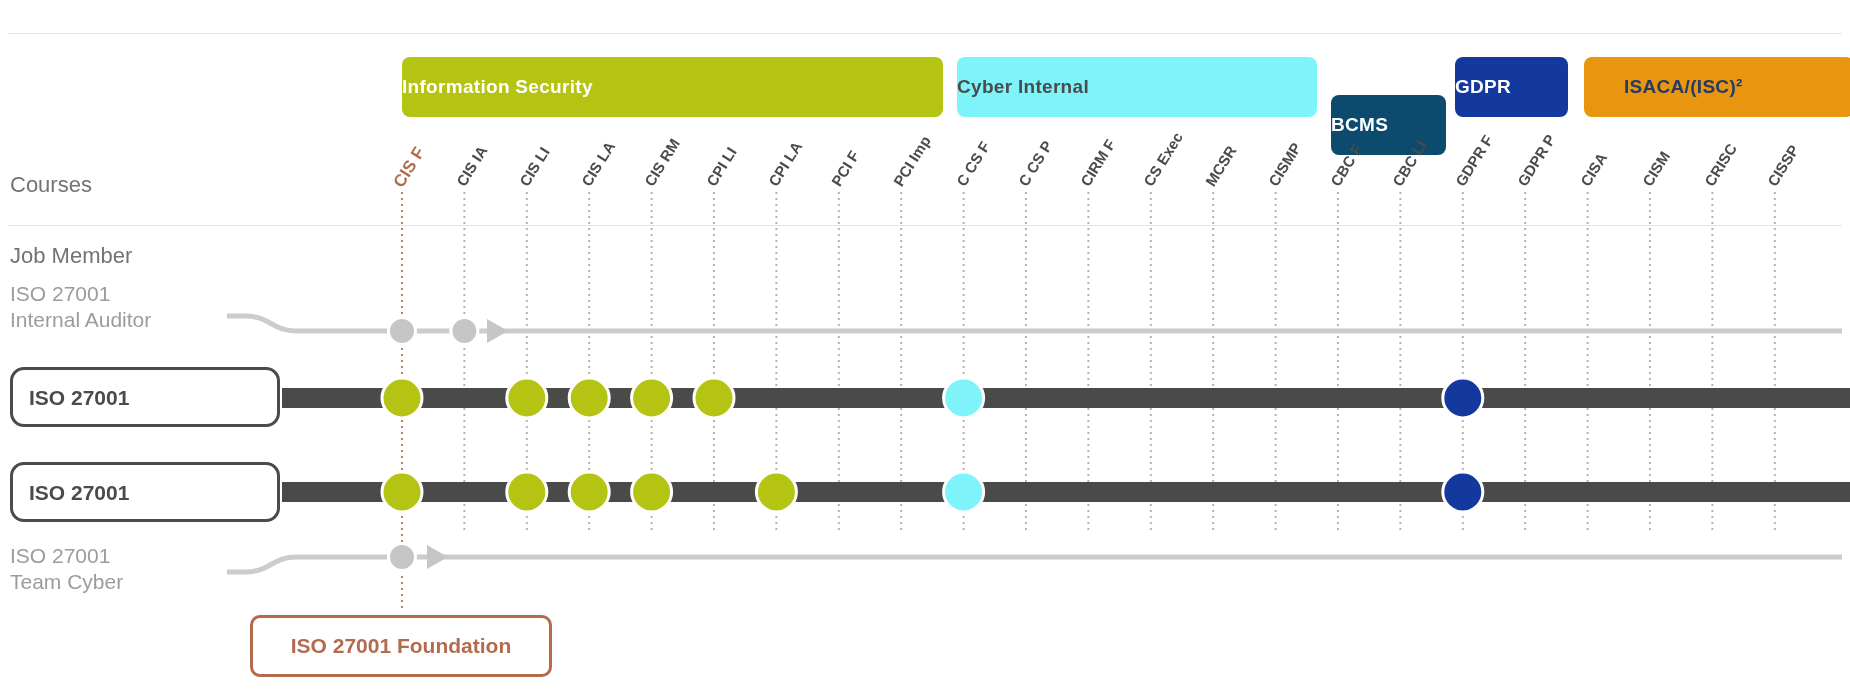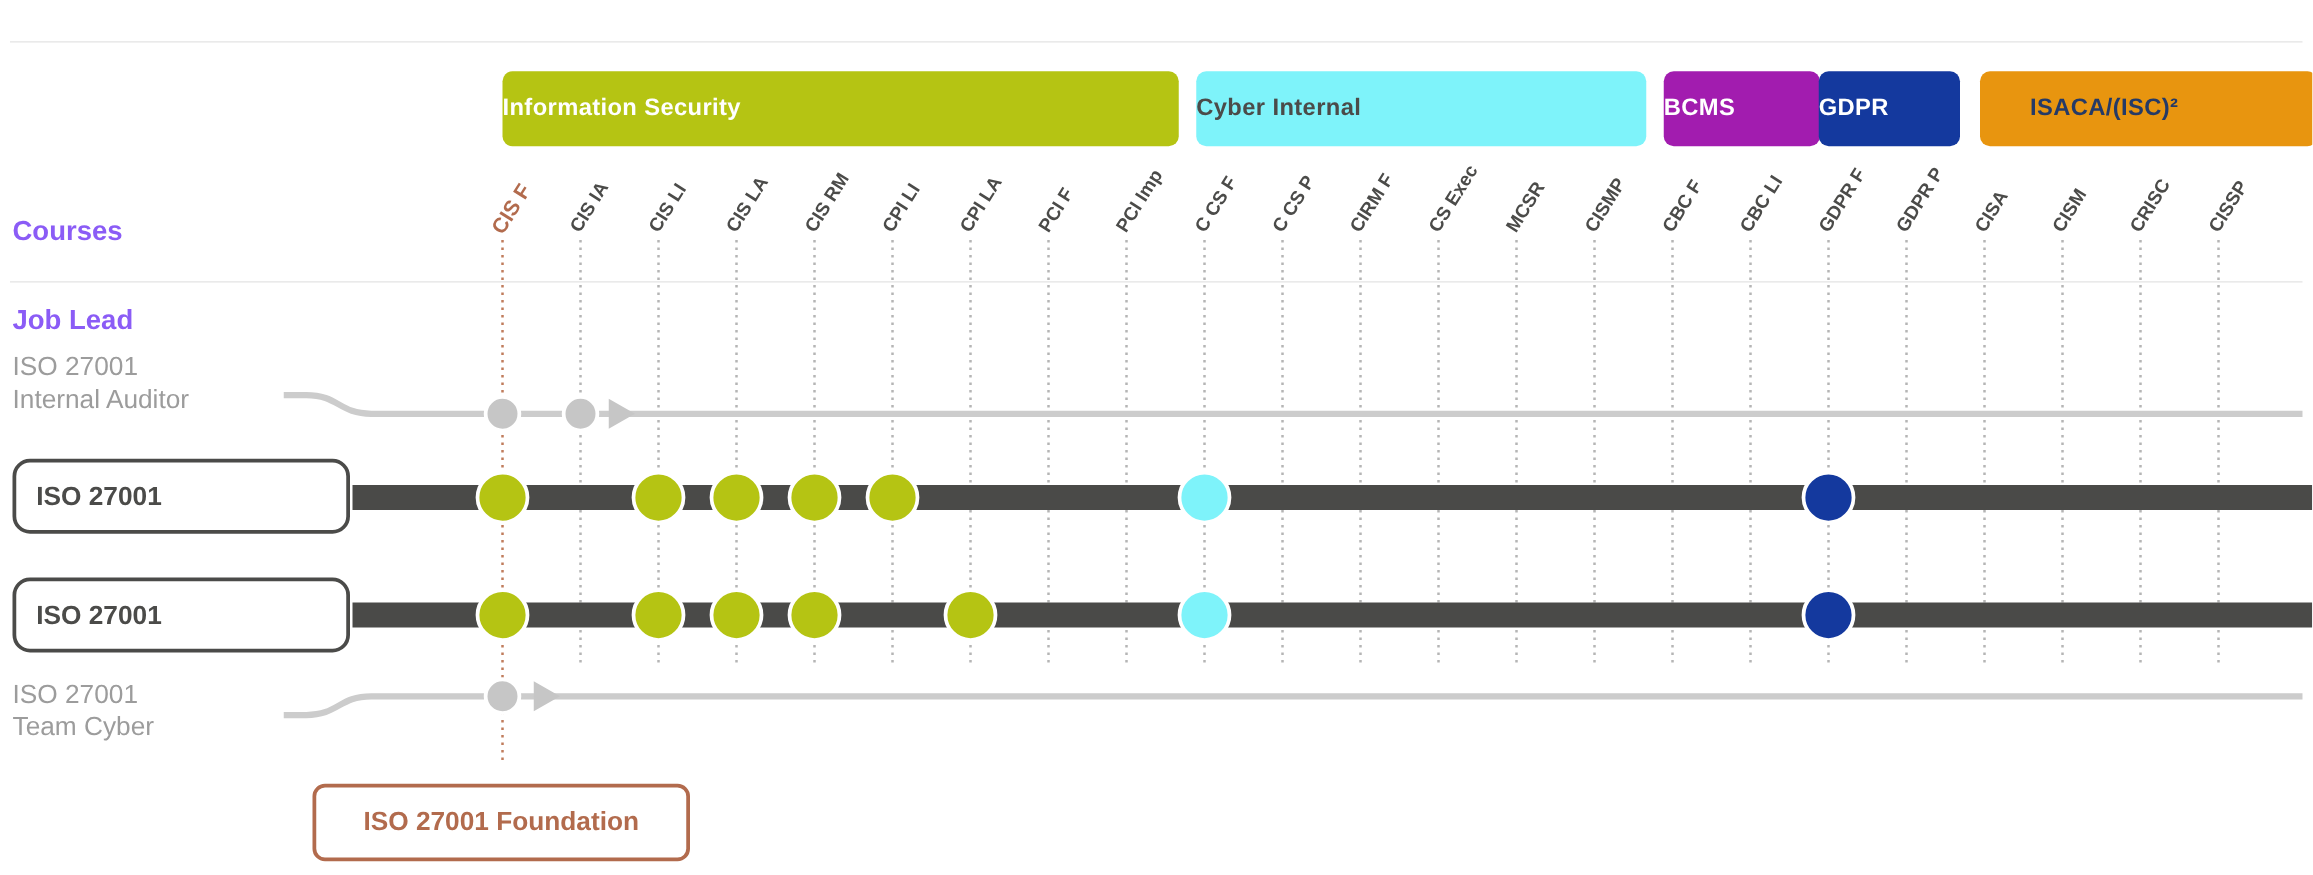--- a/index.html
+++ b/index.html
@@ -6,28 +6,28 @@
   html,body{margin:0;padding:0;background:#ffffff;}
   #stage{position:relative;width:1850px;height:700px;overflow:hidden;background:#ffffff;
          font-family:"Liberation Sans",sans-serif;}
   .divider{position:absolute;left:8px;width:1834px;height:0;border-top:1px solid #e3e3e3;}
   #svg-layer{position:absolute;left:0;top:0;}
   .band{position:absolute;top:57px;height:60px;border-radius:8px;display:flex;align-items:center;
         justify-content:flex-start;font-size:19px;font-weight:bold;letter-spacing:.3px;}
   .col-label{position:absolute;white-space:nowrap;transform-origin:left center;transform:rotate(-58deg);
         font-size:15px;font-weight:bold;color:#4b4b49;top:176px;}
   .col-label.hl{font-size:17px;color:#b26b4d;}
-  .h-label{position:absolute;left:10px;font-size:22px;font-weight:bold;color:#8b5cf6;}
+  .h-label{position:absolute;left:10px;font-size:22px;font-weight:normal;color:#737373;}
   .role-text{position:absolute;left:10px;font-size:21px;line-height:26px;color:#9c9c9c;}
   .role-box{position:absolute;left:10px;width:270px;height:60px;box-sizing:border-box;
         border:3px solid #4b4b49;border-radius:14px;background:#fff;display:flex;flex-direction:column;
         justify-content:center;padding-left:16px;font-size:21px;line-height:25px;font-weight:bold;color:#4b4b49;}
   .callout{position:absolute;left:250px;top:615px;width:302px;height:62px;box-sizing:border-box;
         border:3px solid #b26b4d;border-radius:10px;display:flex;align-items:center;justify-content:center;
-        font-size:21px;font-weight:bold;color:#b26b4d;background:#fff;margin-top:12px;}
+        font-size:21px;font-weight:bold;color:#b26b4d;background:#fff;}
 </style>
 </head>
 <body>
 
 <div id="stage">
   <div class="divider" style="top:33px"></div>
   <div class="divider" style="top:225px"></div>
 
   <svg id="svg-layer" width="1850" height="700">
       <line x1="402" y1="192" x2="402" y2="612" stroke="#c07c5c" stroke-width="2" stroke-dasharray="2 4"></line>
@@ -78,21 +78,21 @@
       <circle cx="402" cy="557" r="13.5" fill="#c6c6c6" stroke="#ffffff" stroke-width="3"></circle>
     </svg>
 
   <div id="bands">
       <div class="band" style="left: 402px; width: 541px; background: rgb(181, 196, 19); color: rgb(255, 255, 255);">
         <span>Information Security</span>
       </div>
       <div class="band" style="left: 957px; width: 360px; background: rgb(126, 243, 250); color: rgb(75, 75, 73);">
         <span>Cyber Internal</span>
       </div>
-      <div class="band" style="left: 1331px; width: 125px; background: #a21caf; color: rgb(255, 255, 255);">
+      <div class="band" style="left: 1331px; width: 115px; background: #0c4a6e; color: rgb(255, 255, 255); margin-top: 38px;">
         <span>BCMS</span>
       </div>
       <div class="band" style="left: 1455px; width: 113px; background: rgb(20, 57, 158); color: rgb(255, 255, 255);">
         <span>GDPR</span>
       </div>
       <div class="band" style="left: 1584px; width: 230px; background: rgb(232, 149, 15); color: rgb(37, 58, 102); padding-left: 40px;">
         <span>ISACA/(ISC)²</span>
       </div>
     </div>
   <div id="col-labels">
@@ -115,21 +115,21 @@
       <span class="col-label" style="left: 1396.4px;">CBC LI</span>
       <span class="col-label" style="left: 1458.8px;">GDPR F</span>
       <span class="col-label" style="left: 1521.2px;">GDPR P</span>
       <span class="col-label" style="left: 1583.6px;">CISA</span>
       <span class="col-label" style="left: 1646px;">CISM</span>
       <span class="col-label" style="left: 1708.4px;">CRISC</span>
       <span class="col-label" style="left: 1770.8px;">CISSP</span>
     </div>
 
   <div class="h-label" style="top:172px">Courses</div>
-  <div class="h-label" style="top:243px">Job Lead</div>
+  <div class="h-label" style="top:243px">Job Member</div>
 
   <div class="role-text" style="top:281px">
     <div>ISO 27001</div>
     <div>Internal Auditor</div>
   </div>
 
   <div class="role-box" style="top:367px">
     <div>ISO 27001</div>
   </div>
 

